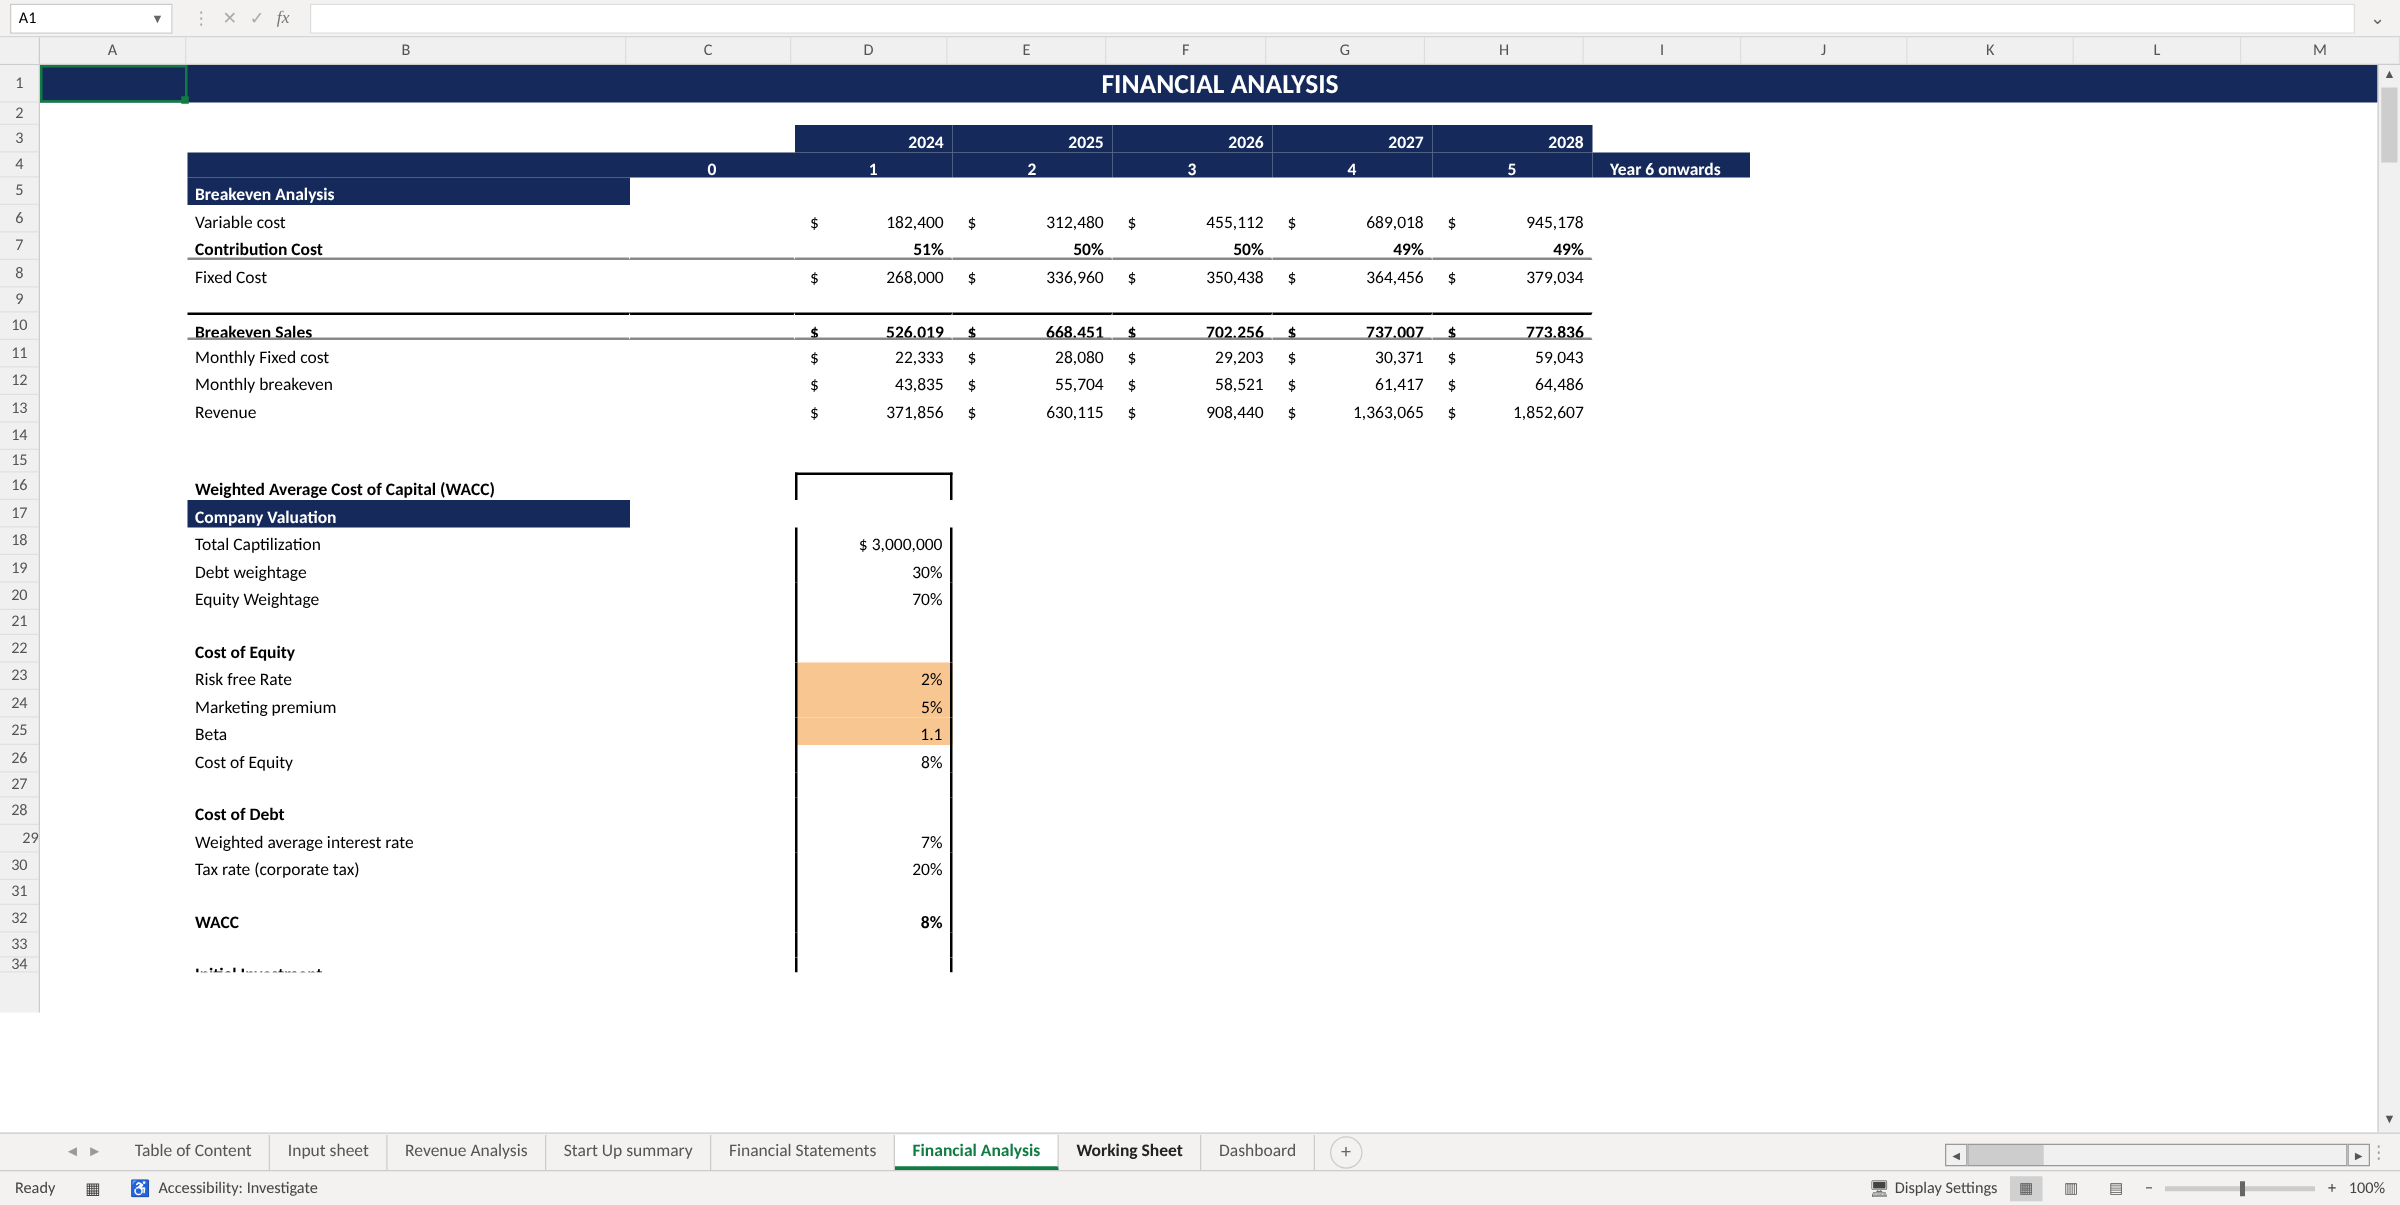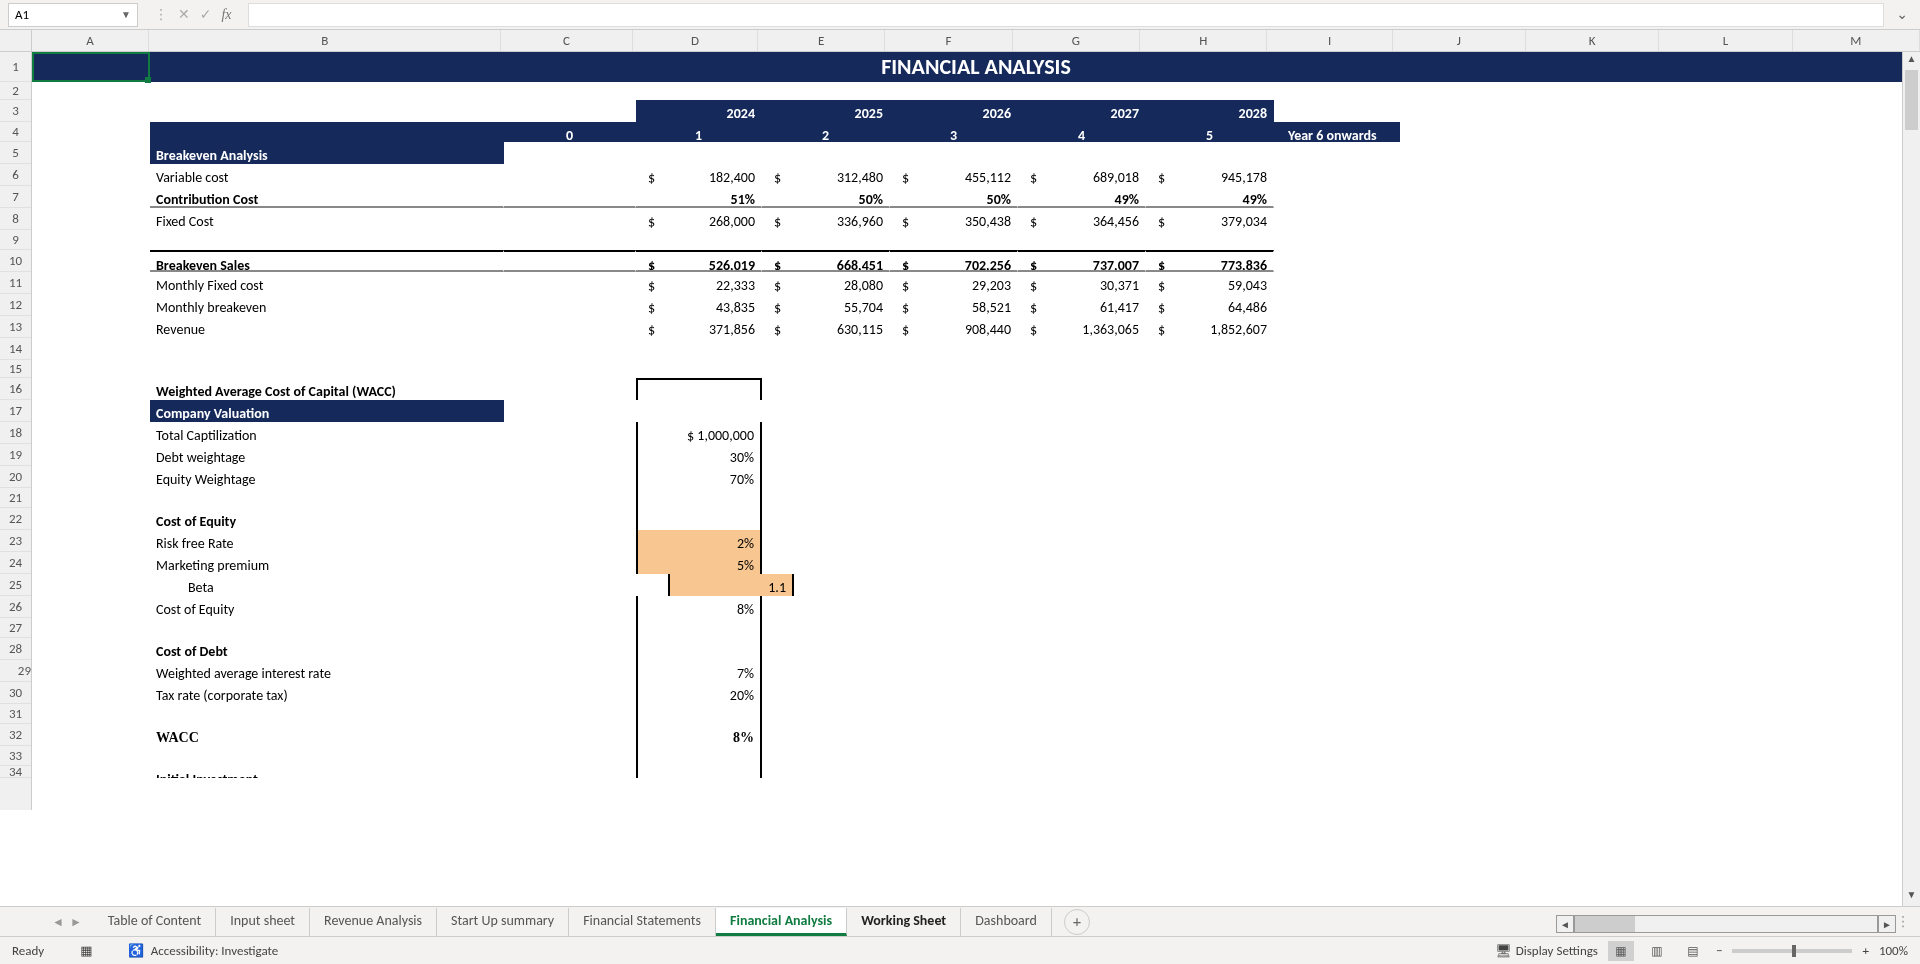--- a/index.html
+++ b/index.html
@@ -262,21 +262,21 @@
     height: 28px;
     background: #f3f2f1;
     border-top: 1px solid #ccc;
     display: flex;
     align-items: center;
     padding: 0 12px;
     font-size: 13px;
     color: #444;
     justify-content: space-between;
   }
-  .status-left { display: flex; gap: 36px; align-items: center; }
+  .status-left { display: flex; gap: 24px; align-items: center; }
   .status-left .acc { display:flex; gap:6px; align-items:center;}
   .status-right { display: flex; gap: 10px; align-items: center; }
   .view-btn { width:26px; height:20px; border:1px solid transparent; display:flex;align-items:center;justify-content:center;color:#555;font-size:12px;}
   .view-btn.active{background:#d0d0d0;}
   .zoom-slider { width: 120px; height: 4px; background: #ccc; position: relative; }
   .zoom-slider .thumb { position:absolute; left:50%; top:-4px; width:4px; height:12px; background:#666;}
 
   .vscroll {
     position:absolute;
     right:0;
@@ -654,21 +654,21 @@
       <div class="cell cB dark-bg">Company Valuation</div>
       <div class="cell cC"></div>
         <div class="cell cD"></div>
     </div>
 
     <div id="sec2-r1">
         <div class="row d-box" style="height: 22px;">
           <div class="cell cA"></div>
     <div class="cell cB">Total Captilization</div>
     <div class="cell cC"></div>
-    <div class="cell cD ">$  1,000,000</div>
+    <div class="cell cD ">$  3,000,000</div>
         </div>
         <div class="row d-box" style="height: 22px;">
           <div class="cell cA"></div>
     <div class="cell cB">Debt weightage</div>
     <div class="cell cC"></div>
     <div class="cell cD ">30%</div>
         </div>
         <div class="row d-box" style="height: 22px;">
           <div class="cell cA"></div>
     <div class="cell cB">Equity Weightage</div>
@@ -697,21 +697,21 @@
     <div class="cell cB">Risk free Rate</div>
     <div class="cell cC"></div>
     <div class="cell cD peach">2%</div>
         </div>
         <div class="row d-box" style="height: 22px;">
           <div class="cell cA"></div>
     <div class="cell cB">Marketing premium</div>
     <div class="cell cC"></div>
     <div class="cell cD peach">5%</div>
         </div>
-        <div class="row d-box" style="height: 22px; margin-left: 32px;">
+        <div class="row d-box" style="height: 22px;">
           <div class="cell cA"></div>
     <div class="cell cB">Beta</div>
     <div class="cell cC"></div>
     <div class="cell cD peach">1.1</div>
         </div>
         <div class="row d-box" style="height: 22px;">
           <div class="cell cA"></div>
     <div class="cell cB">Cost of Equity</div>
     <div class="cell cC"></div>
     <div class="cell cD ">8%</div>
@@ -747,21 +747,21 @@
         </div>
       </div>
 
     <div class="row d-box" style="height:20px;">
         <div class="cell cA"></div>
         <div class="cell cB"></div>
         <div class="cell cC"></div>
         <div class="cell cD"></div>
       </div>
 
-    <div class="row d-box" style="height:22px;font-family:Liberation Serif, serif;">
+    <div class="row d-box" style="height:22px;">
       <div class="cell cA"></div>
       <div class="cell cB bold">WACC</div>
       <div class="cell cC"></div>
       <div class="cell cD bold">8%</div>
     </div>
 
     <div class="row d-box" style="height:20px;">
         <div class="cell cA"></div>
         <div class="cell cB"></div>
         <div class="cell cC"></div>

